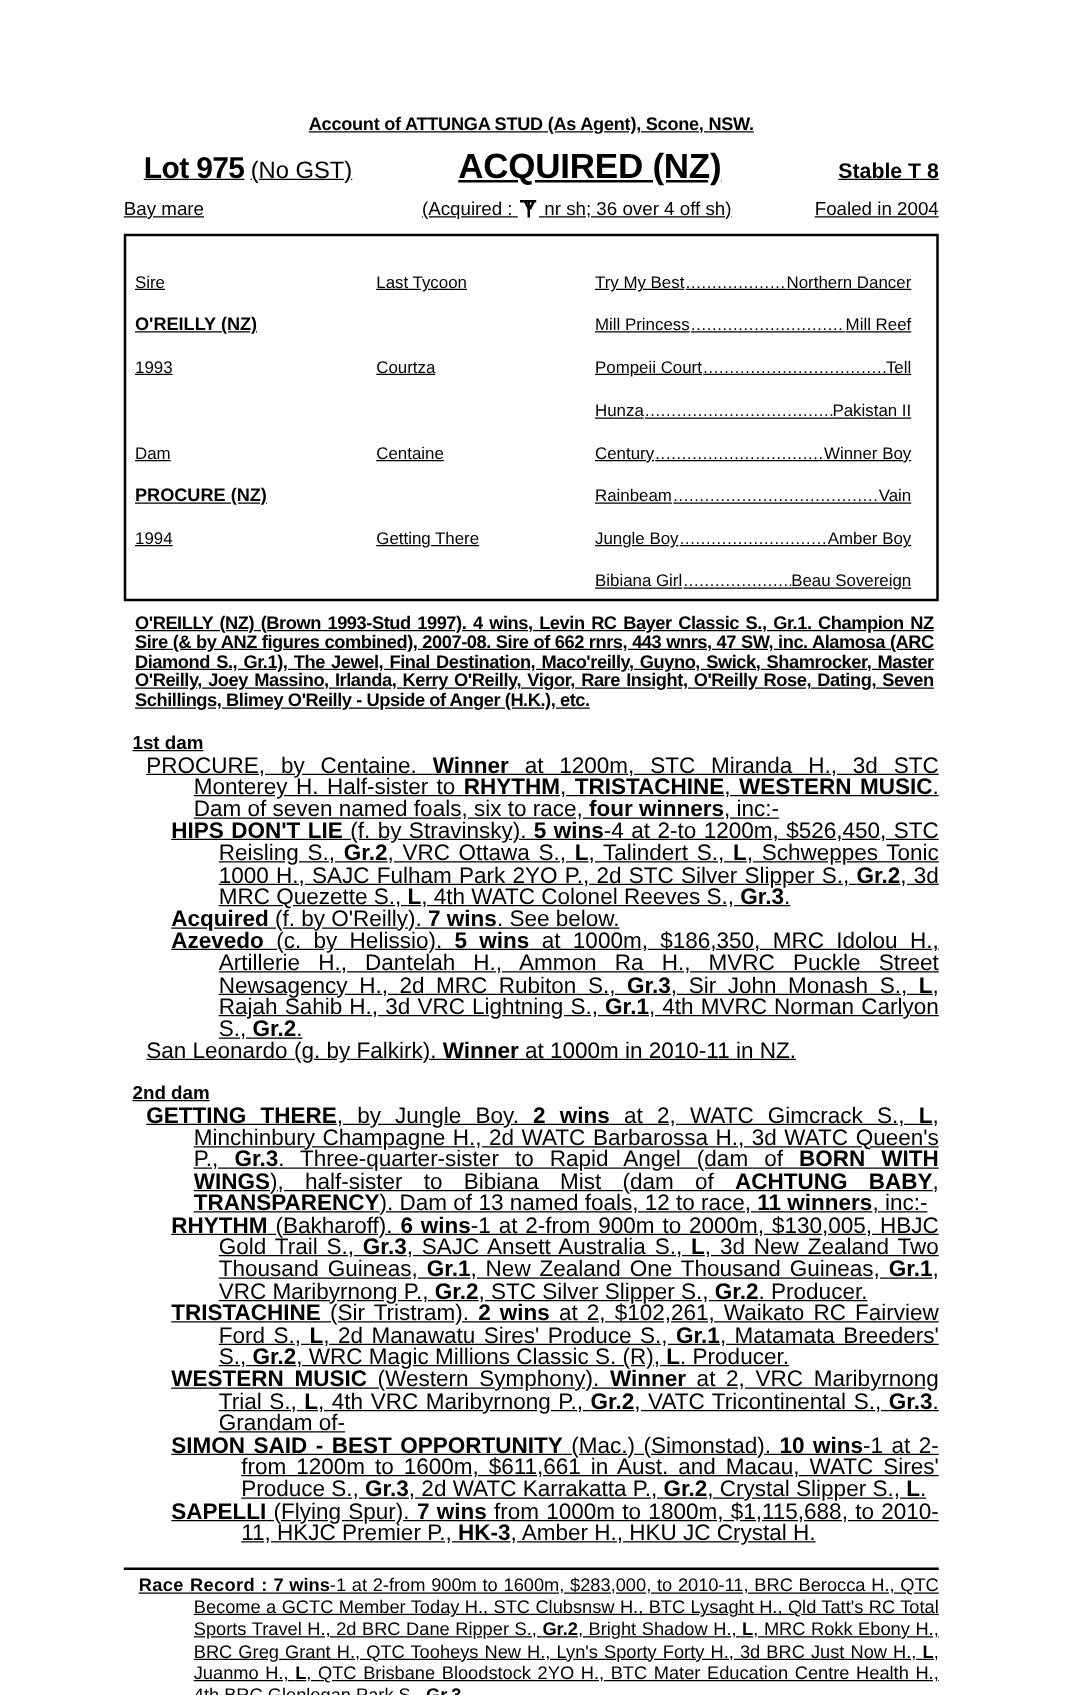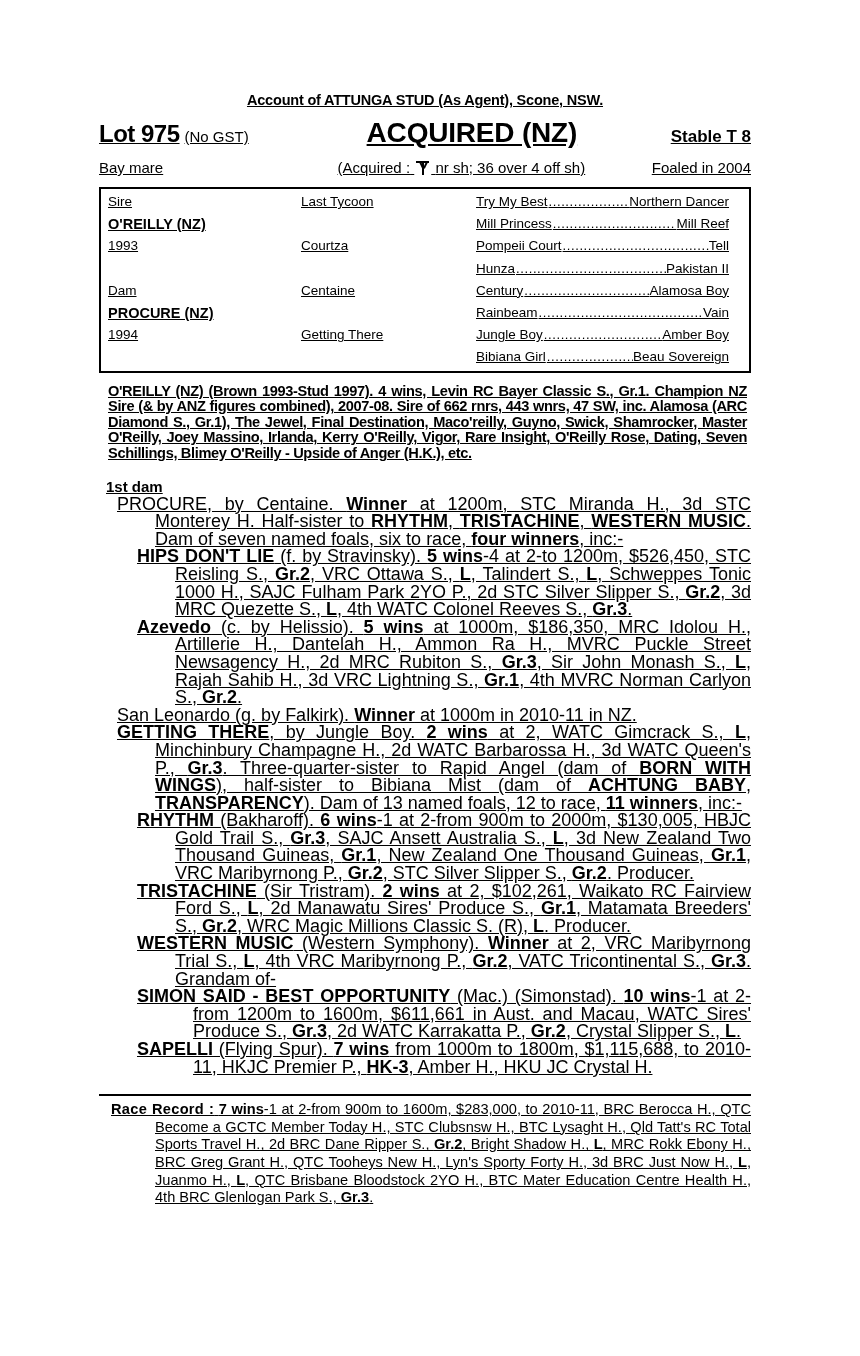--- a/index.html
+++ b/index.html
@@ -35,23 +35,24 @@
   .lot-row {
     display: flex;
     align-items: baseline;
     margin-top: 9px;
   }
   .lot-left { width: 200px; white-space: nowrap; }
   .lot-num {
     font-weight: bold;
     font-size: 24px;
     letter-spacing: -0.5px;
+    margin-left: 16px;
   }
   .lot-gst {
-    font-size: 15px;
+    font-size: 19px;
     margin-left: 5px;
   }
   .lot-mid {
     flex: 1;
     text-align: center;
     font-weight: bold;
     font-size: 28px;
     letter-spacing: -0.2px;
     white-space: nowrap;
     padding-right: 26px;
@@ -105,21 +106,22 @@
   .ped-table {
     margin-top: 11px;
     border: 2.5px solid #000;
     padding: 4px 0 4px 0;
     font-size: 13.5px;
     position: relative;
   }
   .ped-grid {
     display: grid;
     grid-template-columns: 193px 172px 1fr;
-    row-gap: 4px;
+    row-gap: 16px;
+    margin-top: 24px;
   }
   .ped-cell {
     padding: 0 4px 0 7px;
     line-height: 18.2px;
     white-space: nowrap;
     overflow: hidden;
   }
   .ped-cell.bold { font-weight: bold; font-size: 14.5px; }
   .ped-cell.gp {
     padding-left: 10px;
@@ -240,21 +242,21 @@
         <div class="ped-cell gp">
           <span class="gp-name">Hunza</span>
           <span class="gp-dots">..........................................................................................</span>
           <span class="gp-val">Pakistan II</span>
         </div>
         <div class="ped-cell">Dam</div>
         <div class="ped-cell">Centaine</div>
         <div class="ped-cell gp">
           <span class="gp-name">Century</span>
           <span class="gp-dots">..........................................................................................</span>
-          <span class="gp-val">Alamosa Boy</span>
+          <span class="gp-val">Winner Boy</span>
         </div>
         <div class="ped-cell bold">PROCURE (NZ)</div>
         <div class="ped-cell"></div>
         <div class="ped-cell gp">
           <span class="gp-name">Rainbeam</span>
           <span class="gp-dots">..........................................................................................</span>
           <span class="gp-val">Vain</span>
         </div>
         <div class="ped-cell">1994</div>
         <div class="ped-cell">Getting There</div>
@@ -272,24 +274,26 @@
         </div>
       </div>
   </div>
 
   <div class="sire-para">O'REILLY (NZ) (Brown 1993-Stud 1997). 4 wins, Levin RC Bayer Classic S., Gr.1. Champion NZ Sire (&amp; by ANZ figures combined), 2007-08. Sire of 662 rnrs, 443 wnrs, 47 SW, inc. Alamosa (ARC Diamond S., Gr.1), The Jewel, Final Destination, Maco'reilly, Guyno, Swick, Shamrocker, Master O'Reilly, Joey Massino, Irlanda, Kerry O'Reilly, Vigor, Rare Insight, O'Reilly Rose, Dating, Seven Schillings, Blimey O'Reilly - Upside of Anger (H.K.), etc.</div>
 
   <div class="section-head">1st dam</div>
   <div class="entry ind-dam" id="first-dam-main"><span>PROCURE</span>, by Centaine. <b>Winner</b> at 1200m, STC Miranda H., 3d STC Monterey H. Half-sister to <b>RHYTHM</b>, <b>TRISTACHINE</b>, <b>WESTERN MUSIC</b>. Dam of seven named foals, six to race, <b>four winners</b>, inc:-</div>
   <div id="first-dam-progeny">
       <div class="entry ind2"><span><b>HIPS DON'T LIE</b></span> (f. by Stravinsky). <b>5 wins</b>-4 at 2-to 1200m, $526,450, STC Reisling S., <b>Gr.2</b>, VRC Ottawa S., <b>L</b>, Talindert S., <b>L</b>, Schweppes Tonic 1000 H., SAJC Fulham Park 2YO P., 2d STC Silver Slipper S., <b>Gr.2</b>, 3d MRC Quezette S., <b>L</b>, 4th WATC Colonel Reeves S., <b>Gr.3</b>.</div>
+      <div class="entry ind2"><span><b>Acquired</b></span> (f. by O'Reilly). <b>7 wins</b>. See below.</div>
       <div class="entry ind2"><span><b>Azevedo</b></span> (c. by Helissio). <b>5 wins</b> at 1000m, $186,350, MRC Idolou H., Artillerie H., Dantelah H., Ammon Ra H., MVRC Puckle Street Newsagency H., 2d MRC Rubiton S., <b>Gr.3</b>, Sir John Monash S., <b>L</b>, Rajah Sahib H., 3d VRC Lightning S., <b>Gr.1</b>, 4th MVRC Norman Carlyon S., <b>Gr.2</b>.</div>
       <div class="entry ind-plain"><span>San Leonardo</span> (g. by Falkirk). <b>Winner</b> at 1000m in 2010-11 in NZ.</div>
     </div>
 
+  <div class="section-head">2nd dam</div>
   <div class="entry ind-dam" id="second-dam-main"><span><b>GETTING THERE</b></span>, by Jungle Boy. <b>2 wins</b> at 2, WATC Gimcrack S., <b>L</b>, Minchinbury Champagne H., 2d WATC Barbarossa H., 3d WATC Queen's P., <b>Gr.3</b>. Three-quarter-sister to Rapid Angel (dam of <b>BORN WITH WINGS</b>), half-sister to Bibiana Mist (dam of <b>ACHTUNG BABY</b>, <b>TRANSPARENCY</b>). Dam of 13 named foals, 12 to race, <b>11 winners</b>, inc:-</div>
   <div id="second-dam-progeny">
       <div class="entry ind2"><span><b>RHYTHM</b></span> (Bakharoff). <b>6 wins</b>-1 at 2-from 900m to 2000m, $130,005, HBJC Gold Trail S., <b>Gr.3</b>, SAJC Ansett Australia S., <b>L</b>, 3d New Zealand Two Thousand Guineas, <b>Gr.1</b>, New Zealand One Thousand Guineas, <b>Gr.1</b>, VRC Maribyrnong P., <b>Gr.2</b>, STC Silver Slipper S., <b>Gr.2</b>. Producer.</div>
       <div class="entry ind2"><span><b>TRISTACHINE</b></span> (Sir Tristram). <b>2 wins</b> at 2, $102,261, Waikato RC Fairview Ford S., <b>L</b>, 2d Manawatu Sires' Produce S., <b>Gr.1</b>, Matamata Breeders' S., <b>Gr.2</b>, WRC Magic Millions Classic S. (R), <b>L</b>. Producer.</div>
       <div class="entry ind2"><span><b>WESTERN MUSIC</b></span> (Western Symphony). <b>Winner</b> at 2, VRC Maribyrnong Trial S., <b>L</b>, 4th VRC Maribyrnong P., <b>Gr.2</b>, VATC Tricontinental S., <b>Gr.3</b>. Grandam of-</div>
       <div class="entry ind-gd"><span><b>SIMON SAID - BEST OPPORTUNITY</b></span> (Mac.) (Simonstad). <b>10 wins</b>-1 at 2-from 1200m to 1600m, $611,661 in Aust. and Macau, WATC Sires' Produce S., <b>Gr.3</b>, 2d WATC Karrakatta P., <b>Gr.2</b>, Crystal Slipper S., <b>L</b>.</div>
       <div class="entry ind-gd"><span><b>SAPELLI</b></span> (Flying Spur). <b>7 wins</b> from 1000m to 1800m, $1,115,688, to 2010-11, HKJC Premier P., <b>HK-3</b>, Amber H., HKU JC Crystal H.</div>
     </div>
 
   <div class="rr-rule"></div>

